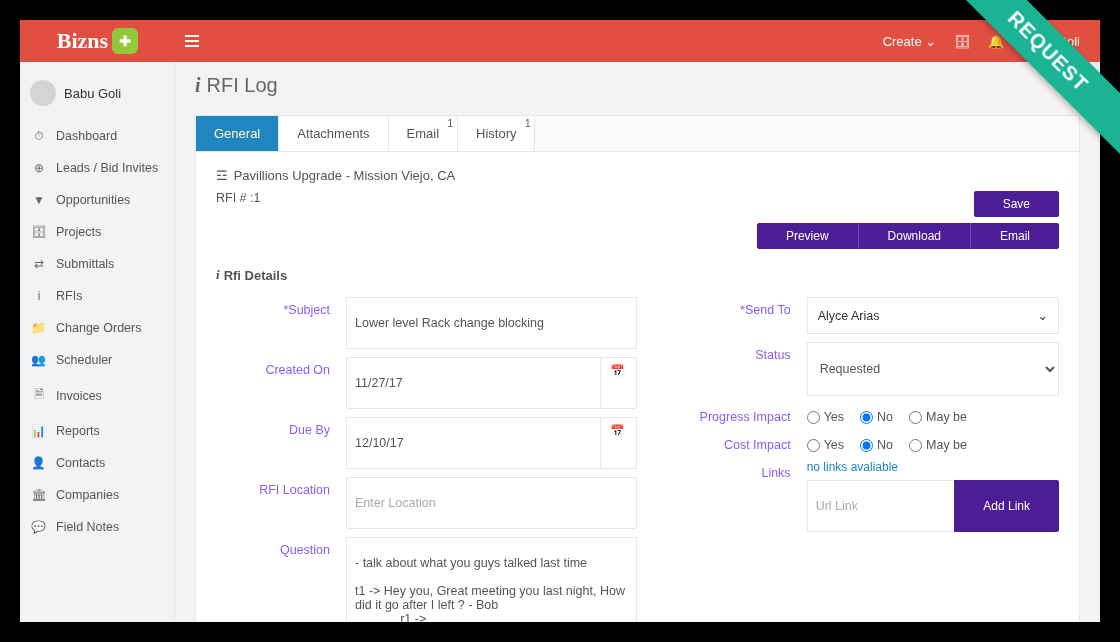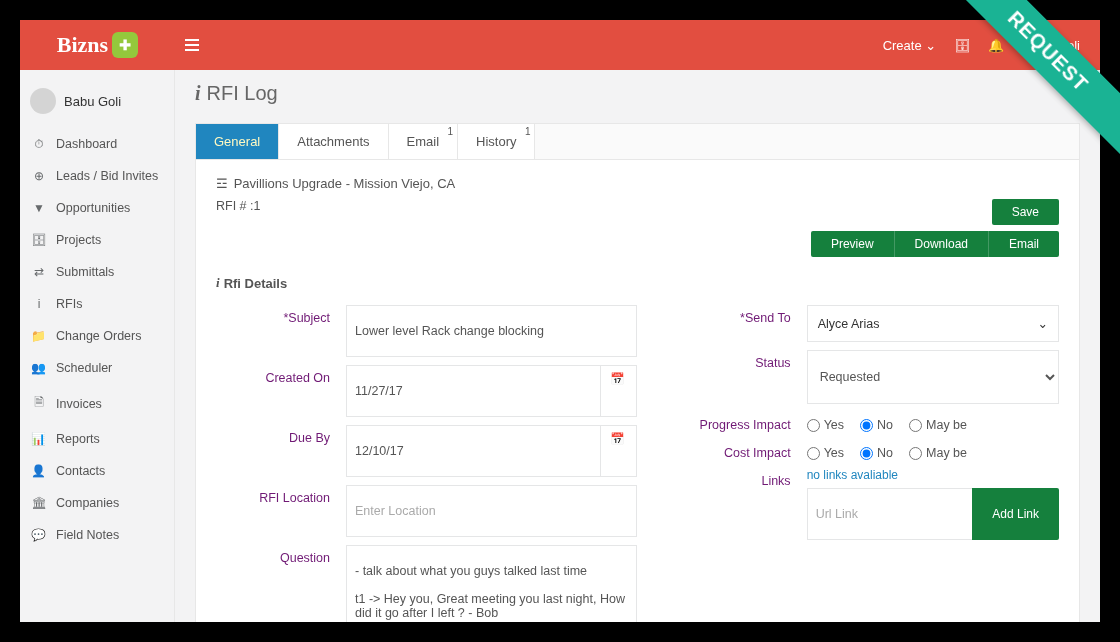--- a/index.html
+++ b/index.html
@@ -1,19 +1,19 @@
 <!DOCTYPE html>
 <html><head>
 <meta charset="utf-8">
 <style>
 * { box-sizing: border-box; margin: 0; padding: 0; }
 body { font-family: "Helvetica Neue", Helvetica, Arial, sans-serif; font-size: 13px; color: #333; background: #000; }
 .frame { width: 1120px; height: 642px; margin: 0 auto; background: #000; padding: 20px; position: relative; overflow: hidden; }
 .app { width: 1080px; height: 602px; background: #f3f3f4; display: flex; flex-direction: column; position: relative; overflow: hidden; }
-.topbar { height: 50px; background: #e24e40; display: flex; align-items: center; color: #fff; }
+.topbar { height: 42px; background: #e24e40; display: flex; align-items: center; color: #fff; }
 .logo { width: 155px; height: 50px; display: flex; align-items: center; justify-content: center; font-weight: bold; font-size: 22px; font-family: Georgia, serif; }
 .logo-icon { width: 26px; height: 26px; background: #94c83c; border-radius: 6px; margin-left: 4px; display: inline-flex; align-items: center; justify-content: center; font-size: 14px; color: #fff; }
 .hamburger { width: 30px; display: flex; flex-direction: column; gap: 3px; cursor: pointer; margin-left: 10px; }
 .hamburger span { height: 2px; background: #fff; width: 14px; }
 .top-spacer { flex: 1; }
 .top-right { display: flex; align-items: center; gap: 18px; padding-right: 20px; font-size: 13px; }
 .create-btn { cursor: pointer; }
 .shell { flex: 1; display: flex; overflow: hidden; }
 .sidebar { width: 155px; background: #f3f3f4; border-right: 1px solid #e7e7e7; padding-top: 12px; }
 .user-block { display: flex; align-items: center; gap: 8px; padding: 6px 10px 14px 10px; }
@@ -25,32 +25,32 @@
 .page-title { font-size: 20px; font-weight: normal; color: #666; margin-bottom: 18px; display: flex; align-items: center; gap: 6px; }
 .panel { background: #fff; border: 1px solid #e7e7e7; }
 .tabs { display: flex; border-bottom: 1px solid #e7e7e7; background: #fafafa; }
 .tab { padding: 10px 18px; cursor: pointer; font-size: 13px; color: #555; position: relative; background: #fff; border-right: 1px solid #e7e7e7; }
 .tab.active { background: #2086bf; color: #fef9c3; }
 .tab .badge { position: absolute; top: 2px; right: 4px; font-size: 10px; color: #555; }
 .panel-body { padding: 16px 20px; }
 .project-line { font-size: 13px; color: #555; margin-bottom: 8px; display: flex; align-items: center; gap: 6px; }
 .rfi-row { display: flex; justify-content: space-between; align-items: flex-start; margin-bottom: 8px; }
 .rfi-num { font-size: 12.5px; color: #555; }
-.btn-green { background: #15803d; color: #fff; border: none; padding: 6px 20px; font-size: 12px; cursor: pointer; border-radius: 2px; }
+.btn-green { background: #4c1d95; color: #fff; border: none; padding: 6px 29px; font-size: 12px; cursor: pointer; border-radius: 2px; }
 .btn-row-right { display: flex; flex-direction: column; align-items: flex-end; gap: 6px; }
 .btn-group { display: flex; }
 .btn-group .btn-green { border-radius: 0; border-right: 1px solid rgba(255,255,255,0.2); }
 .btn-group .btn-green:first-child { border-radius: 2px 0 0 2px; }
 .btn-group .btn-green:last-child { border-radius: 0 2px 2px 0; border-right: none; }
 .section-head { font-size: 13px; color: #555; font-weight: bold; margin: 18px 0 14px 0; display: flex; align-items: center; gap: 4px; }
 .form-columns { display: flex; gap: 40px; }
 .col-left { flex: 1.1; }
 .col-right { flex: 1; }
 .form-row { display: flex; align-items: flex-start; margin-bottom: 8px; }
-.form-label { width: 130px; text-align: right; padding-right: 16px; font-size: 12.5px; color: #701a75; padding-top: 6px; }
+.form-label { width: 130px; text-align: right; padding-right: 16px; font-size: 12.5px; color: #8b5cf6; padding-top: 6px; }
 .form-control-wrap { flex: 1; position: relative; }
 .form-input, .form-textarea, .form-select { width: 100%; border: 1px solid #e5e6e7; padding: 18px 8px; font-size: 12.5px; color: #555; font-family: inherit; background: #fff; }
 .form-input::placeholder, .form-textarea::placeholder { color: #aaa; }
 .form-textarea { resize: vertical; }
 .input-with-icon { display: flex; }
 .input-with-icon .form-input { flex: 1; }
 .input-addon { border: 1px solid #e5e6e7; border-left: none; padding: 6px 10px; background: #fff; cursor: pointer; font-size: 12px; color: #555; }
 .radio-row { display: flex; gap: 16px; align-items: center; font-size: 12.5px; color: #555; padding-top: 6px; }
 .radio-row label { display: flex; align-items: center; gap: 4px; cursor: pointer; }
 .select-row { display: flex; align-items: center; border: 1px solid #e5e6e7; padding: 10px 10px; justify-content: space-between; cursor: pointer; font-size: 12.5px; }

